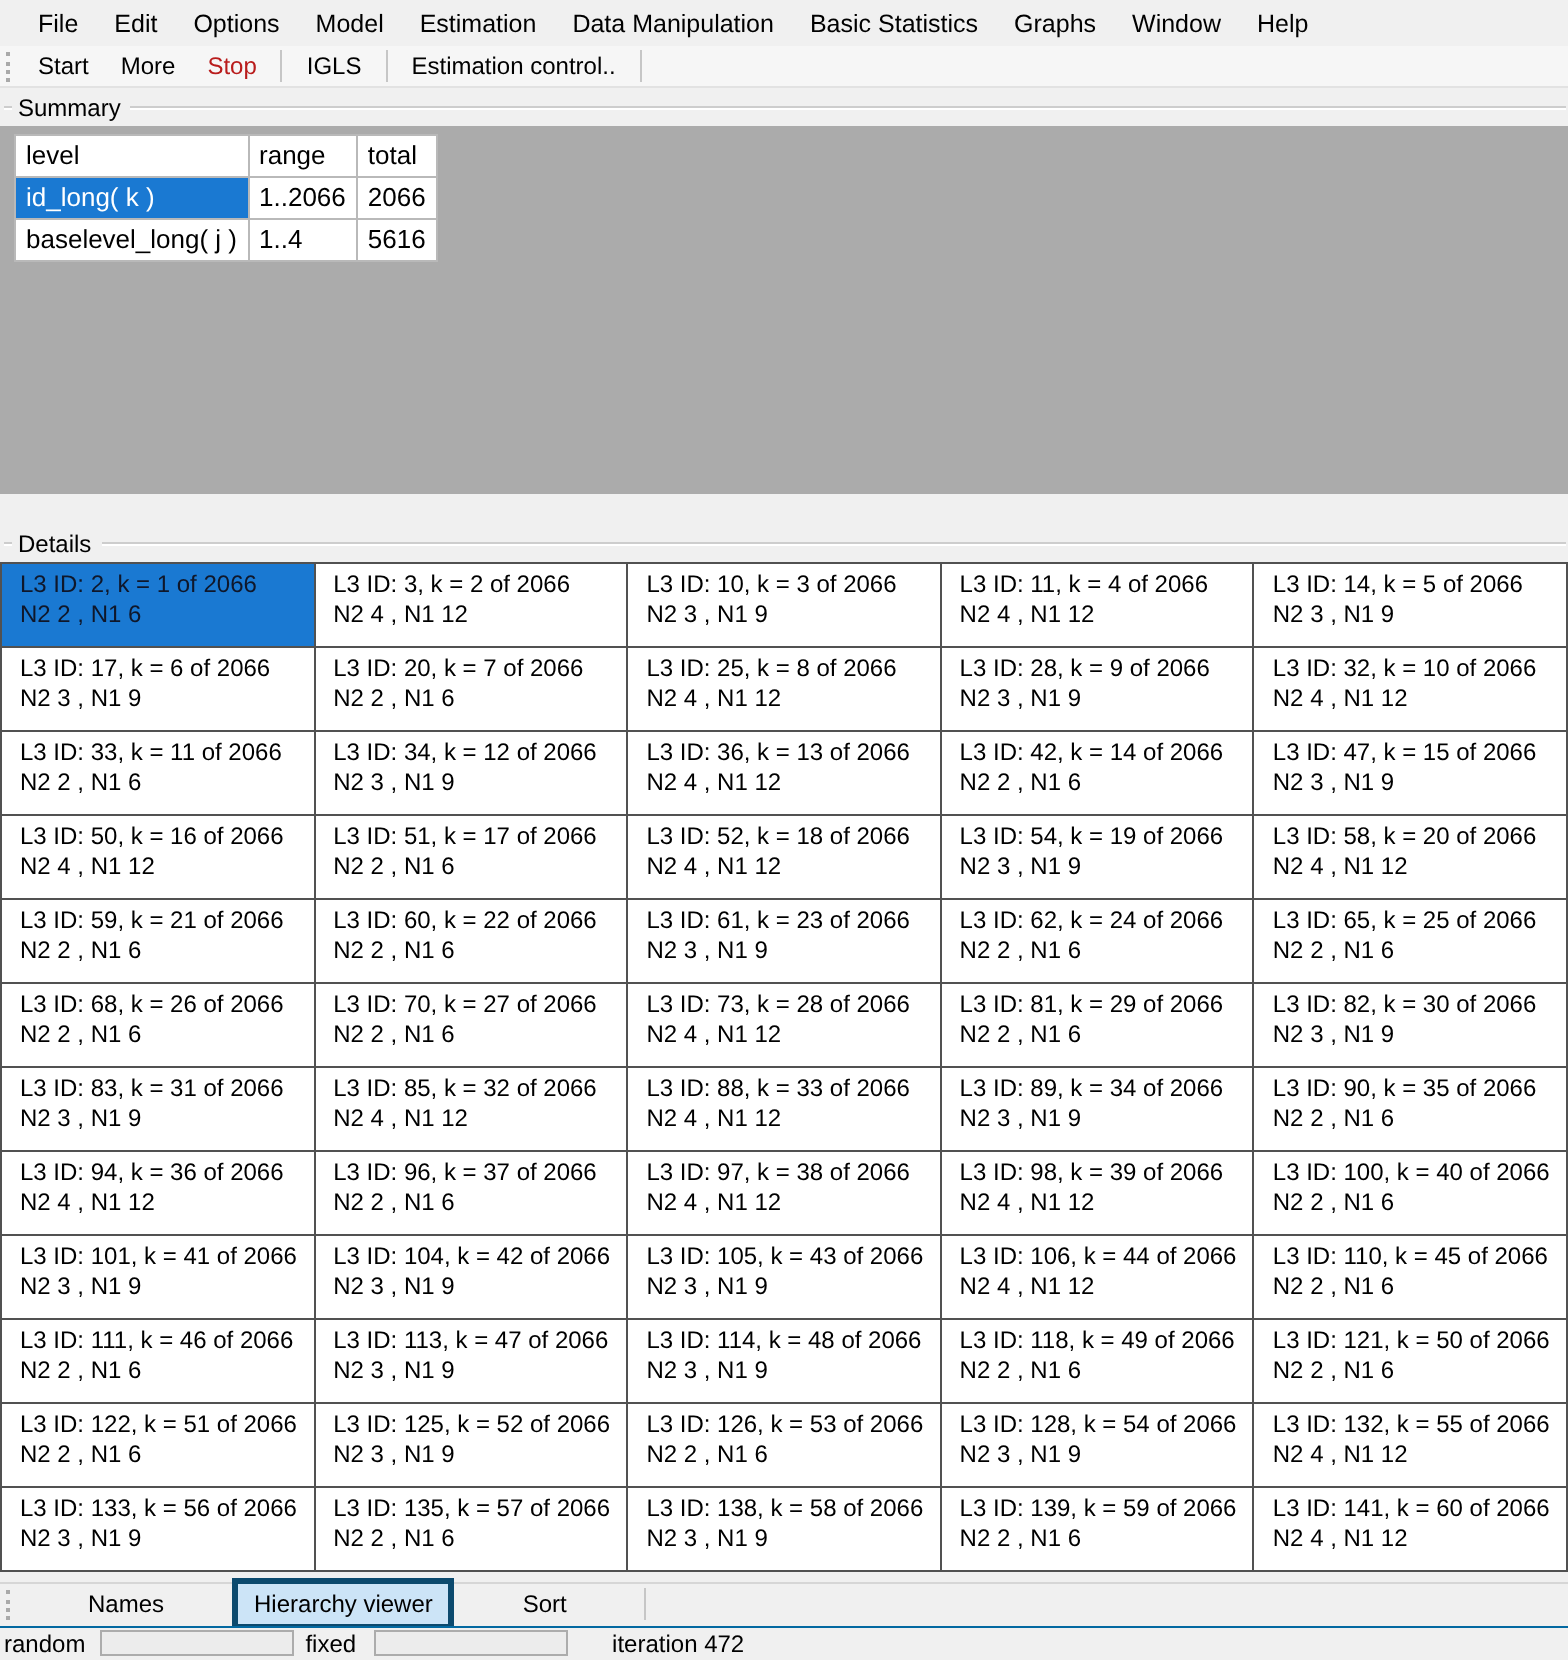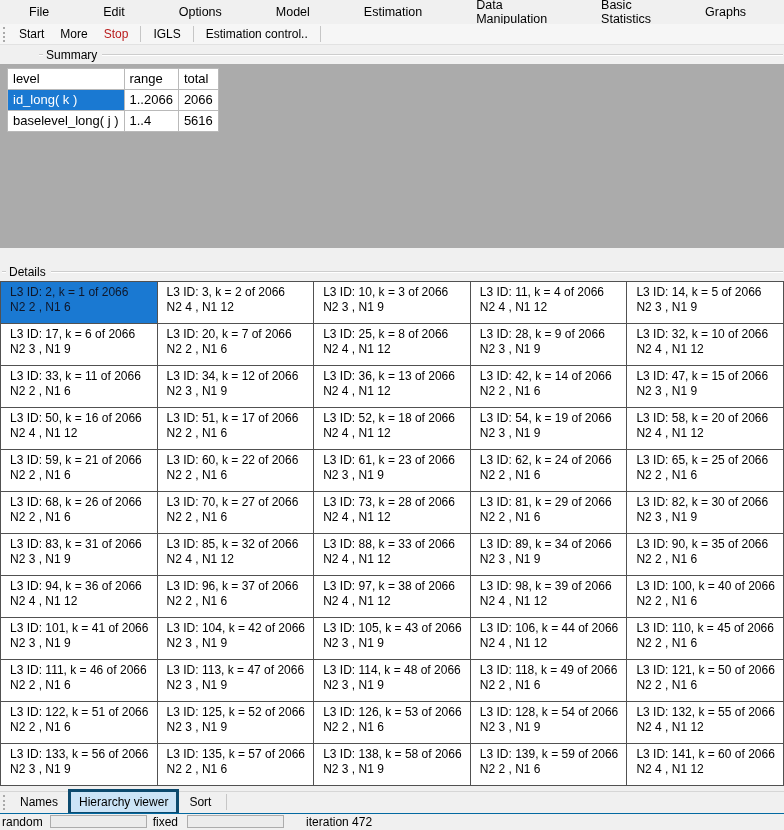--- a/index.html
+++ b/index.html
@@ -6,33 +6,33 @@
   html, body { width: 784px; height: 830px; overflow: hidden; }
   body {
     background: #f0f0f0;
     font-family: "Liberation Sans", sans-serif;
     font-size: 12px;
     color: #000;
   }
   .app { display: flex; flex-direction: column; width: 784px; height: 830px; }
 
   
-  .menubar { height: 24px; display: flex; align-items: center; padding-left: 20px; background: #f0f0f0; gap: 36px; }
+  .menubar { height: 24px; display: flex; align-items: center; padding-left: 10px; background: #f0f0f0; }
   .menu-item { padding: 3px 9px; font-size: 12.5px; cursor: default; }
 
   
   .toolbar { height: 22px; display: flex; align-items: center; background: #f6f6f6; border-bottom: 1px solid #e2e2e2; }
   .gripper { width: 3px; height: 15px; border-left: 2px dotted #a9a9a9; margin: 0 5px 0 3px; }
   .tool-btn { padding: 2px 8px; white-space: nowrap; }
   .tool-btn.disabled { color: #b91c1c; }
   .tool-sep { width: 1px; height: 16px; background: #c6c6c6; margin: 0 4px; }
 
   
   .group-label-row { display: flex; align-items: center; }
-  .group-label-row.summary-row { height: 20px; padding-left: 37px; }
+  .group-label-row.summary-row { height: 20px; }
   .group-label-row.details-row { height: 18px; margin-top: 16px; text-align: right; }
   .rule-start { width: 4px; height: 2px; border-top: 1px solid #cdcdcd; border-bottom: 1px solid #fff; margin-left: 2px; }
   .group-label { padding: 0 5px 0 3px; font-size: 12px; white-space: nowrap; }
   .rule-end { flex: 1; height: 2px; border-top: 1px solid #cdcdcd; border-bottom: 1px solid #fff; margin-right: 1px; }
 
   
   .summary-panel { height: 192px; background: #ababab; position: relative; }
   .summary-table { position: absolute; left: 7px; top: 4px; border-collapse: collapse; background: #fff; }
   .summary-table th, .summary-table td {
     border: 1px solid #b9b9b9; font-weight: normal; text-align: left;
@@ -50,21 +50,21 @@
     border-top: 1px solid #515151; border-left: 1px solid #515151;
   }
   .detail-cell {
     border-right: 1px solid #515151; border-bottom: 1px solid #515151;
     padding: 3px 2px 0 9px; overflow: hidden; white-space: nowrap; cursor: default;
   }
   .detail-cell.selected { background: #1a79d2; color: #0f172a; }
   .cell-line1, .cell-line2 { line-height: 15px; font-size: 12px; }
 
   
-  .tabbar { height: 22px; display: flex; align-items: center; background: #f0f0f0; border-top: 1px solid #d6d6d6; margin-top: 5px; }
+  .tabbar { height: 22px; display: flex; align-items: center; background: #f0f0f0; border-top: 1px solid #d6d6d6; margin-top: 5px; gap: 24px; }
   .tab { padding: 3px 8px; margin-right: 1px; border: 1px solid transparent; white-space: nowrap; }
   .tab.active { background: #cce4f7; border: 3px solid #0c4a6e; }
   .tab-sep { width: 1px; height: 16px; background: #c6c6c6; margin-left: 5px; }
 
   
   .statusbar { height: 18px; display: flex; align-items: center; background: #f0f0f0; border-top: 1px solid #0369a1; }
   .sb-label { white-space: nowrap; }
   .sb-random { margin-left: 2px; }
   .progress { width: 97px; height: 13px; background: #ececec; border: 1px solid #acacac; }
   .pb1 { margin-left: 7px; }

